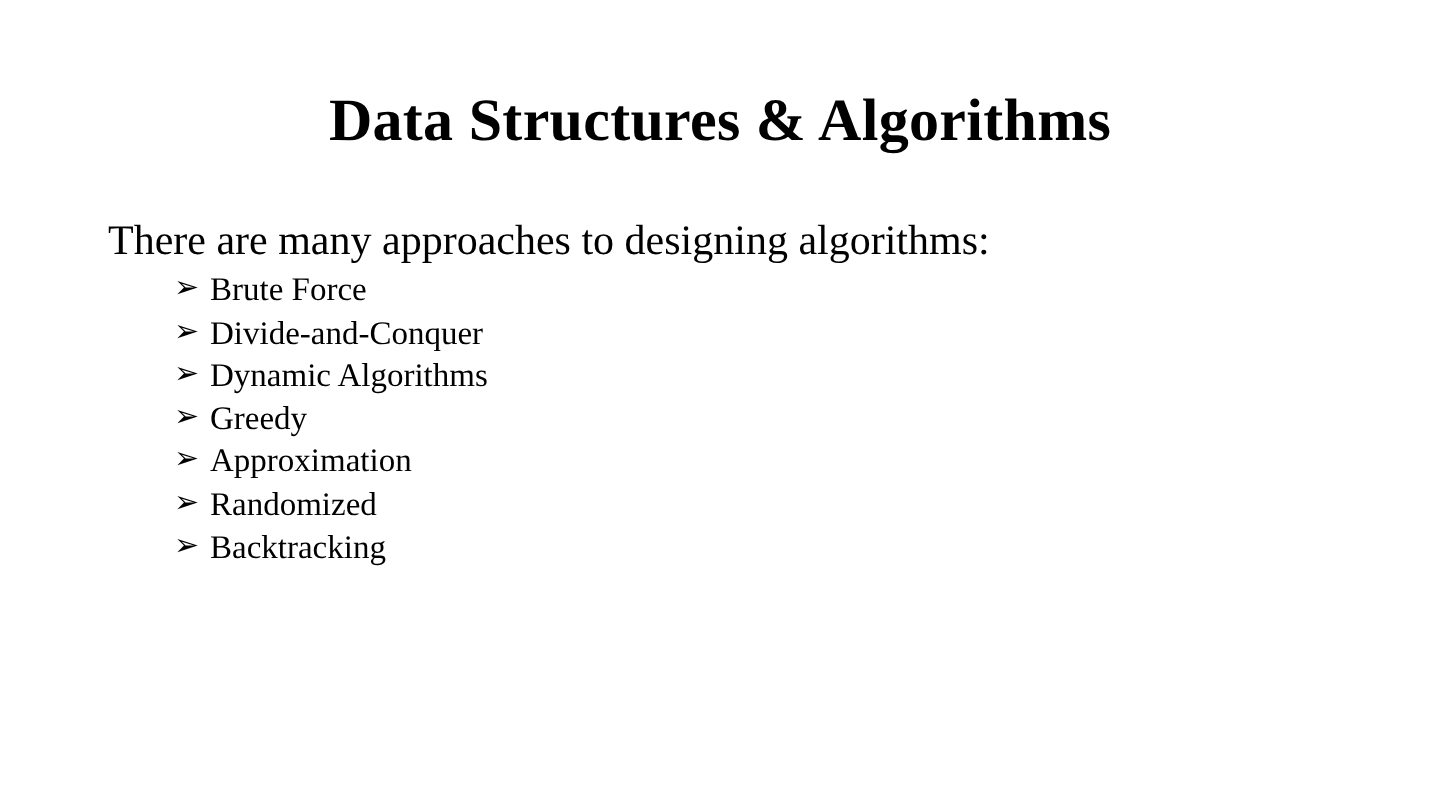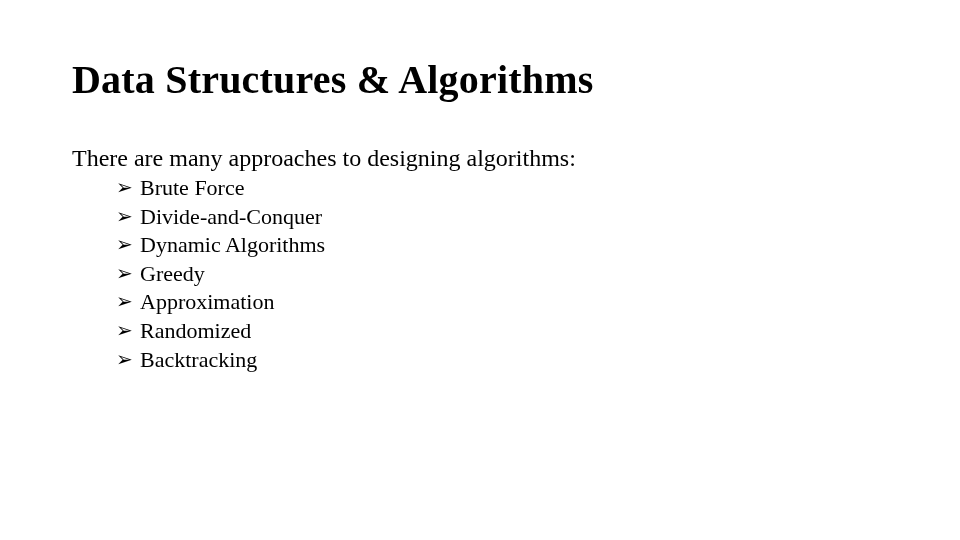--- a/index.html
+++ b/index.html
@@ -13,31 +13,31 @@
   }
   .slide {
     width: 960px;
     height: 540px;
     box-sizing: border-box;
     padding: 56px 72px 40px 72px;
   }
   .title {
     font-size: 40px;
     font-weight: bold;
-    text-align: left;
+    text-align: center;
     margin-bottom: 42px;
     letter-spacing: 0.2px;
   }
   .section-heading {
     font-size: 22px;
     font-weight: bold;
     margin-bottom: 6px;
   }
   .intro-line {
-    font-size: 24px;
+    font-size: 28px;
     margin-bottom: 2px;
   }
   .bullet-list {
     list-style: none;
     padding: 0;
     margin: 0 0 2px 44px;
   }
   .bullet-list li {
     font-size: 22px;
     line-height: 1.3;

